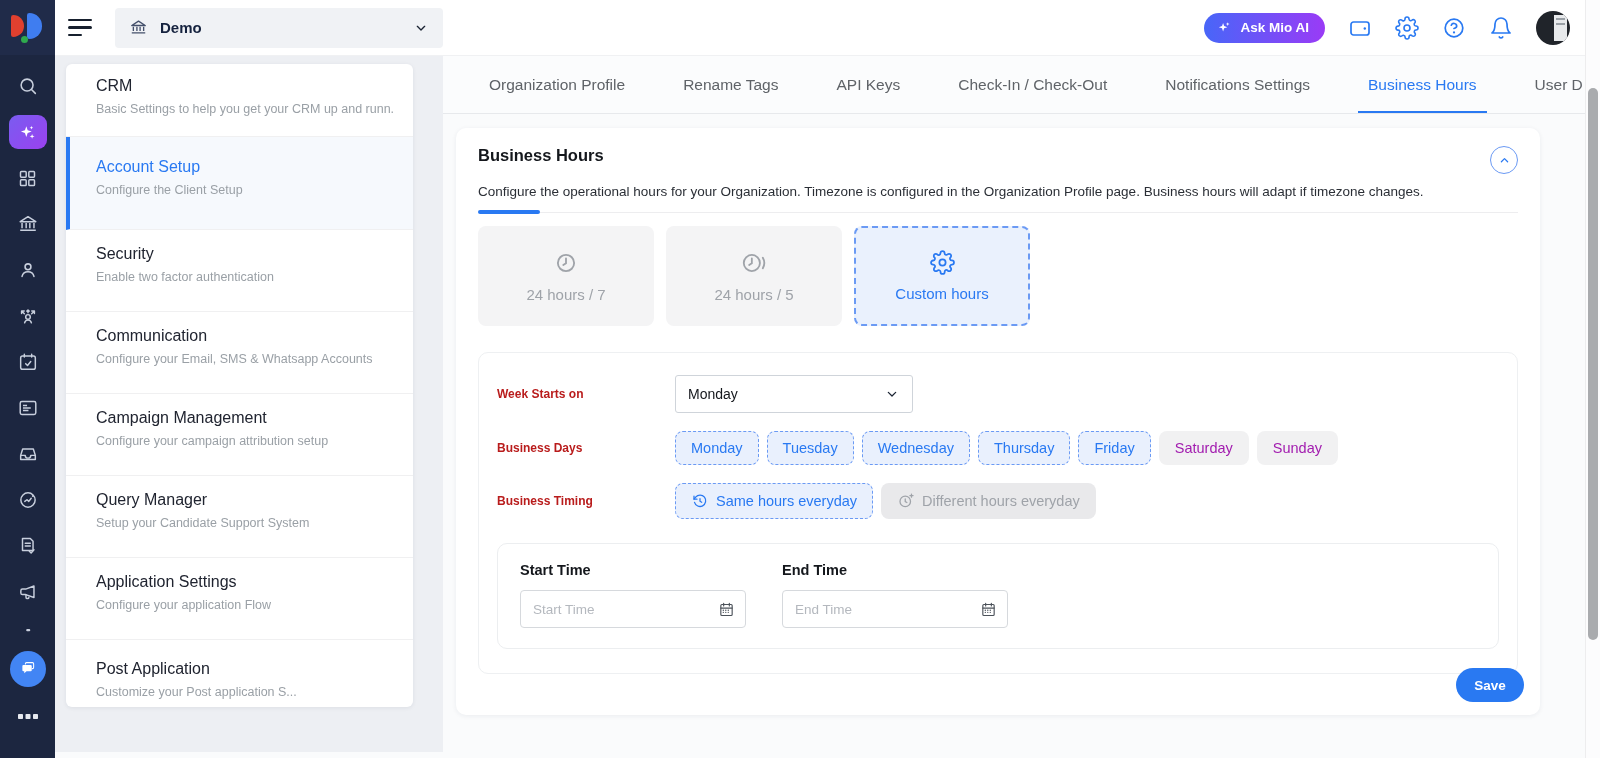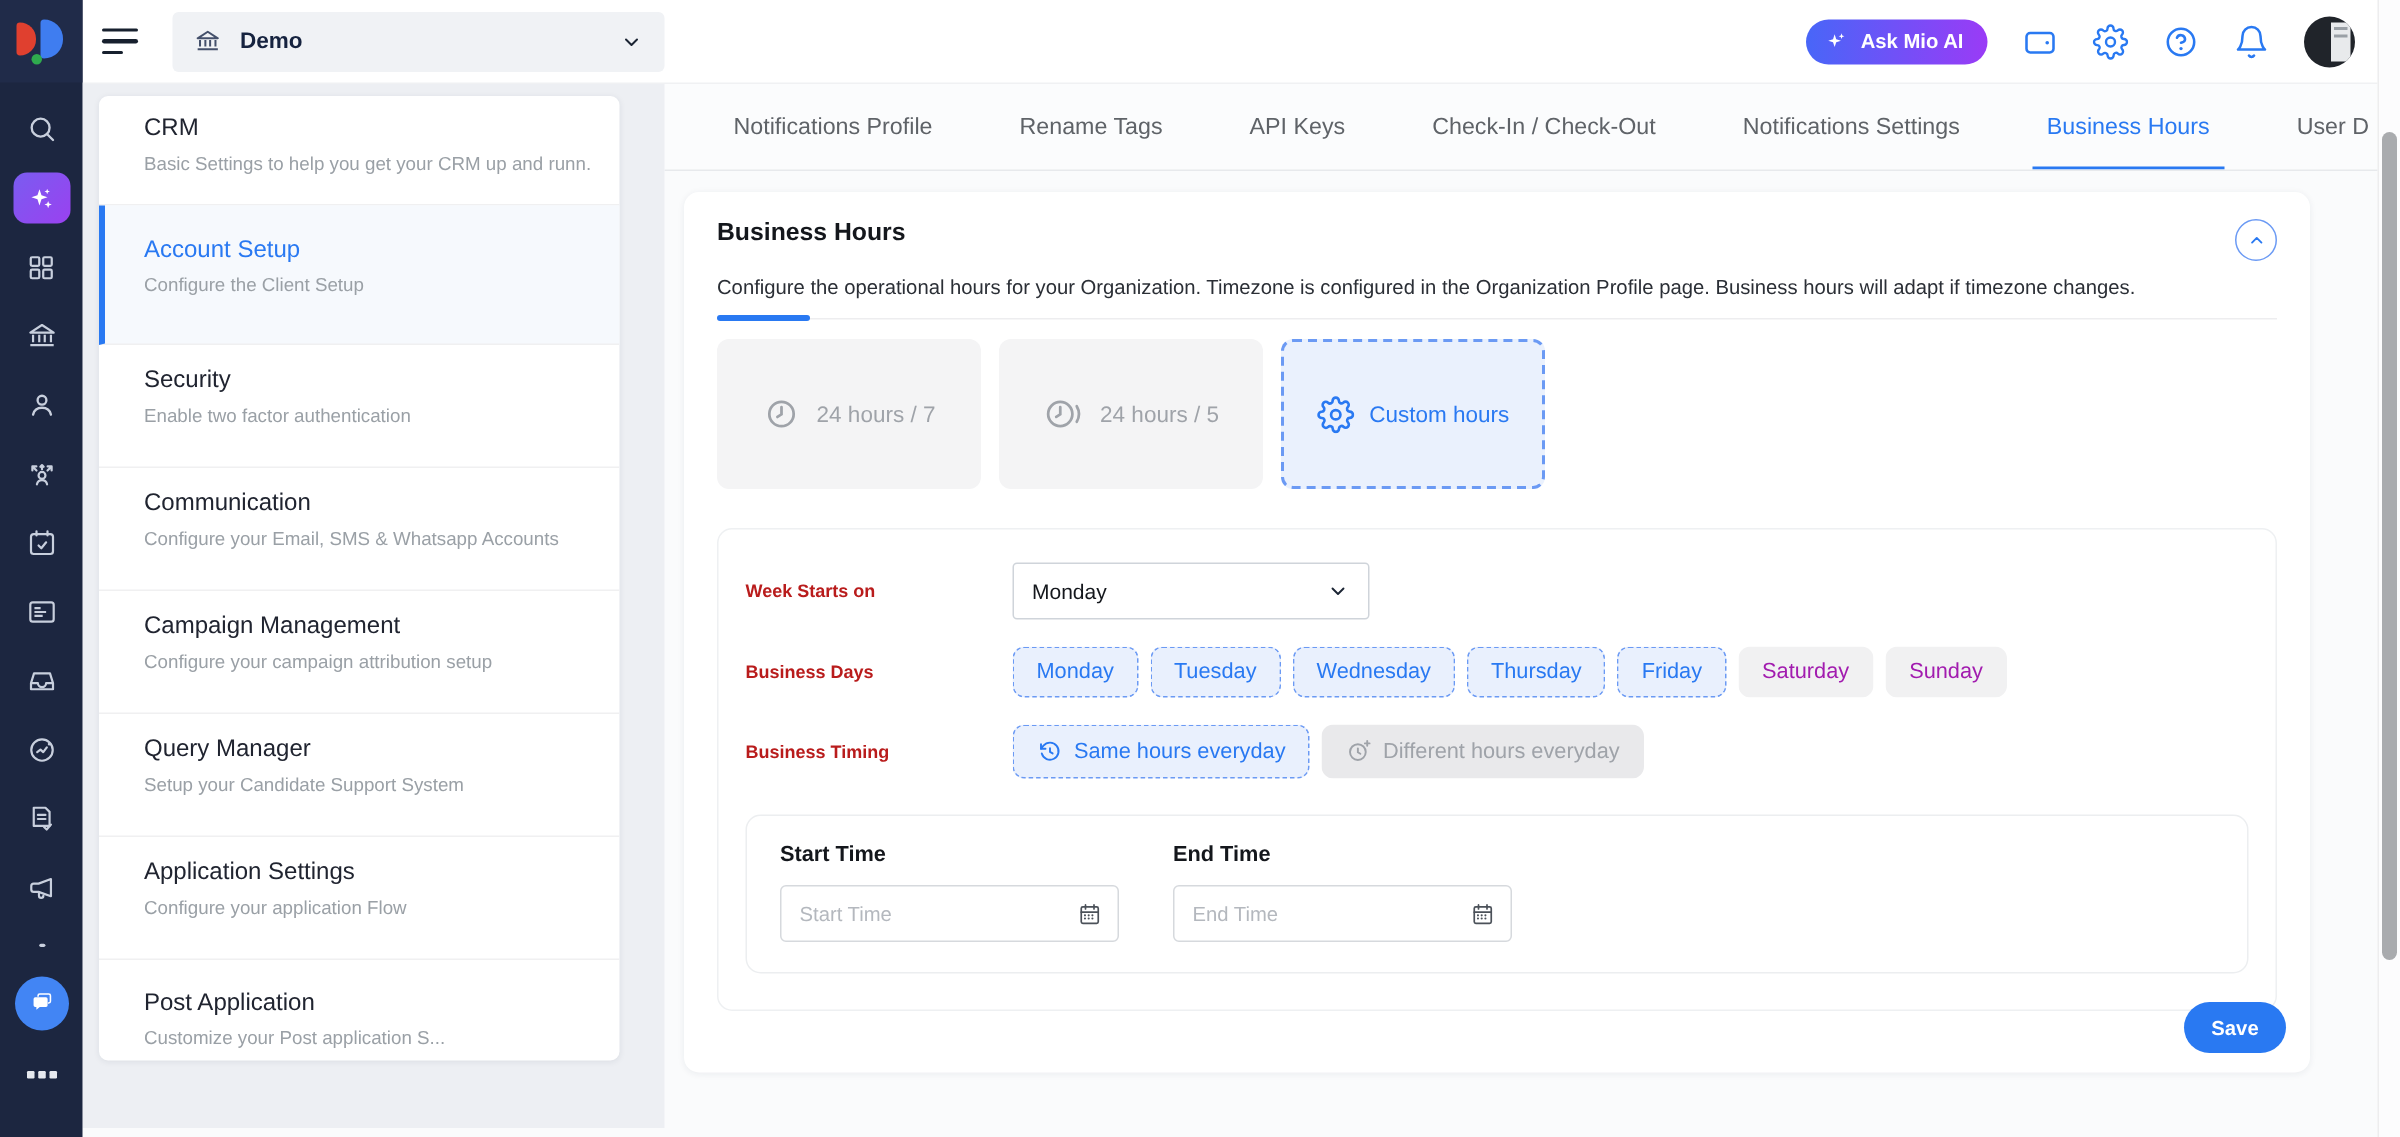--- a/index.html
+++ b/index.html
@@ -54,21 +54,21 @@
   
   .bh-card { position:absolute; left:456px; top:128px; width:1084px; height:587px; background:#fff; border-radius:10px; box-shadow:0 1px 5px rgba(25,39,70,.07); padding:18px 22px; z-index:2; }
   .bh-head { display:flex; align-items:flex-start; }
   .bh-title { font-size:16.5px; font-weight:700; color:#14171c; }
   .collapse-btn { margin-left:auto; width:28px; height:28px; border-radius:50%; border:1.5px solid #6b9af4; background:#fff; display:flex; align-items:center; justify-content:center; cursor:pointer; color:#2979f2; }
   .bh-desc { margin-top:10px; font-size:13.5px; color:#2b2f36; max-width:1010px; }
   .bh-divider { margin-top:13px; height:1px; background:#ededef; position:relative; }
   .bh-divider::after { content:""; position:absolute; left:0; top:-2px; width:62px; height:3.5px; background:#2979f2; border-radius:2px; }
 
   .opts { display:flex; gap:12px; margin-top:13px; }
-  .opt { width:176px; height:100px; border-radius:8px; background:#f4f4f5; border:2px solid transparent; display:flex; flex-direction:row; align-items:center; justify-content:center; gap:10px; color:#9fa3a9; font-size:15px; cursor:pointer; }
+  .opt { width:176px; height:100px; border-radius:8px; background:#f4f4f5; border:2px solid transparent; display:flex; flex-direction:column; align-items:center; justify-content:center; gap:10px; color:#9fa3a9; font-size:15px; cursor:pointer; }
   .opt.selected { background:#eaf1fd; border:2px dashed #6b9af4; color:#2979f2; }
 
   .formbox { margin-top:26px; border:1px solid #eef0f2; border-radius:10px; padding:22px 18px 24px; }
   .frow { display:flex; align-items:center; }
   .frow + .frow { margin-top:18px; }
   .flabel { width:178px; font-size:12px; font-weight:700; color:#b91c1c; flex:0 0 auto; }
   .select { width:238px; height:38px; border:1px solid #cfd4da; border-radius:3px; background:#fff; display:flex; align-items:center; padding:0 12px; font-size:14px; color:#14171c; cursor:pointer; }
   .select .chev { margin-left:auto; color:#222; }
   .chips { display:flex; gap:8px; flex-wrap:nowrap; }
   .chip { padding:8px 15px; border-radius:8px; font-size:14.5px; cursor:pointer; border:1.5px solid transparent; background:#f1f1f2; color:#a21caf; display:flex; align-items:center; gap:7px; }
@@ -327,21 +327,21 @@
 
     <div class="nav-item last">
       <div class="nav-title">Post Application</div>
       <div class="nav-sub">Customize your Post application S...</div>
     </div>
 
   </div>
 </div>
 
 <div class="tabbar">
-  <span class="tab">Notifications Profile</span>
+  <span class="tab">Organization Profile</span>
   <span class="tab">Rename Tags</span>
   <span class="tab">API Keys</span>
   <span class="tab">Check-In / Check-Out</span>
   <span class="tab">Notifications Settings</span>
   <span class="tab active">Business Hours</span>
   <span class="tab">User D</span>
 </div>
 
 <div class="bh-card">
   <div class="bh-head">

